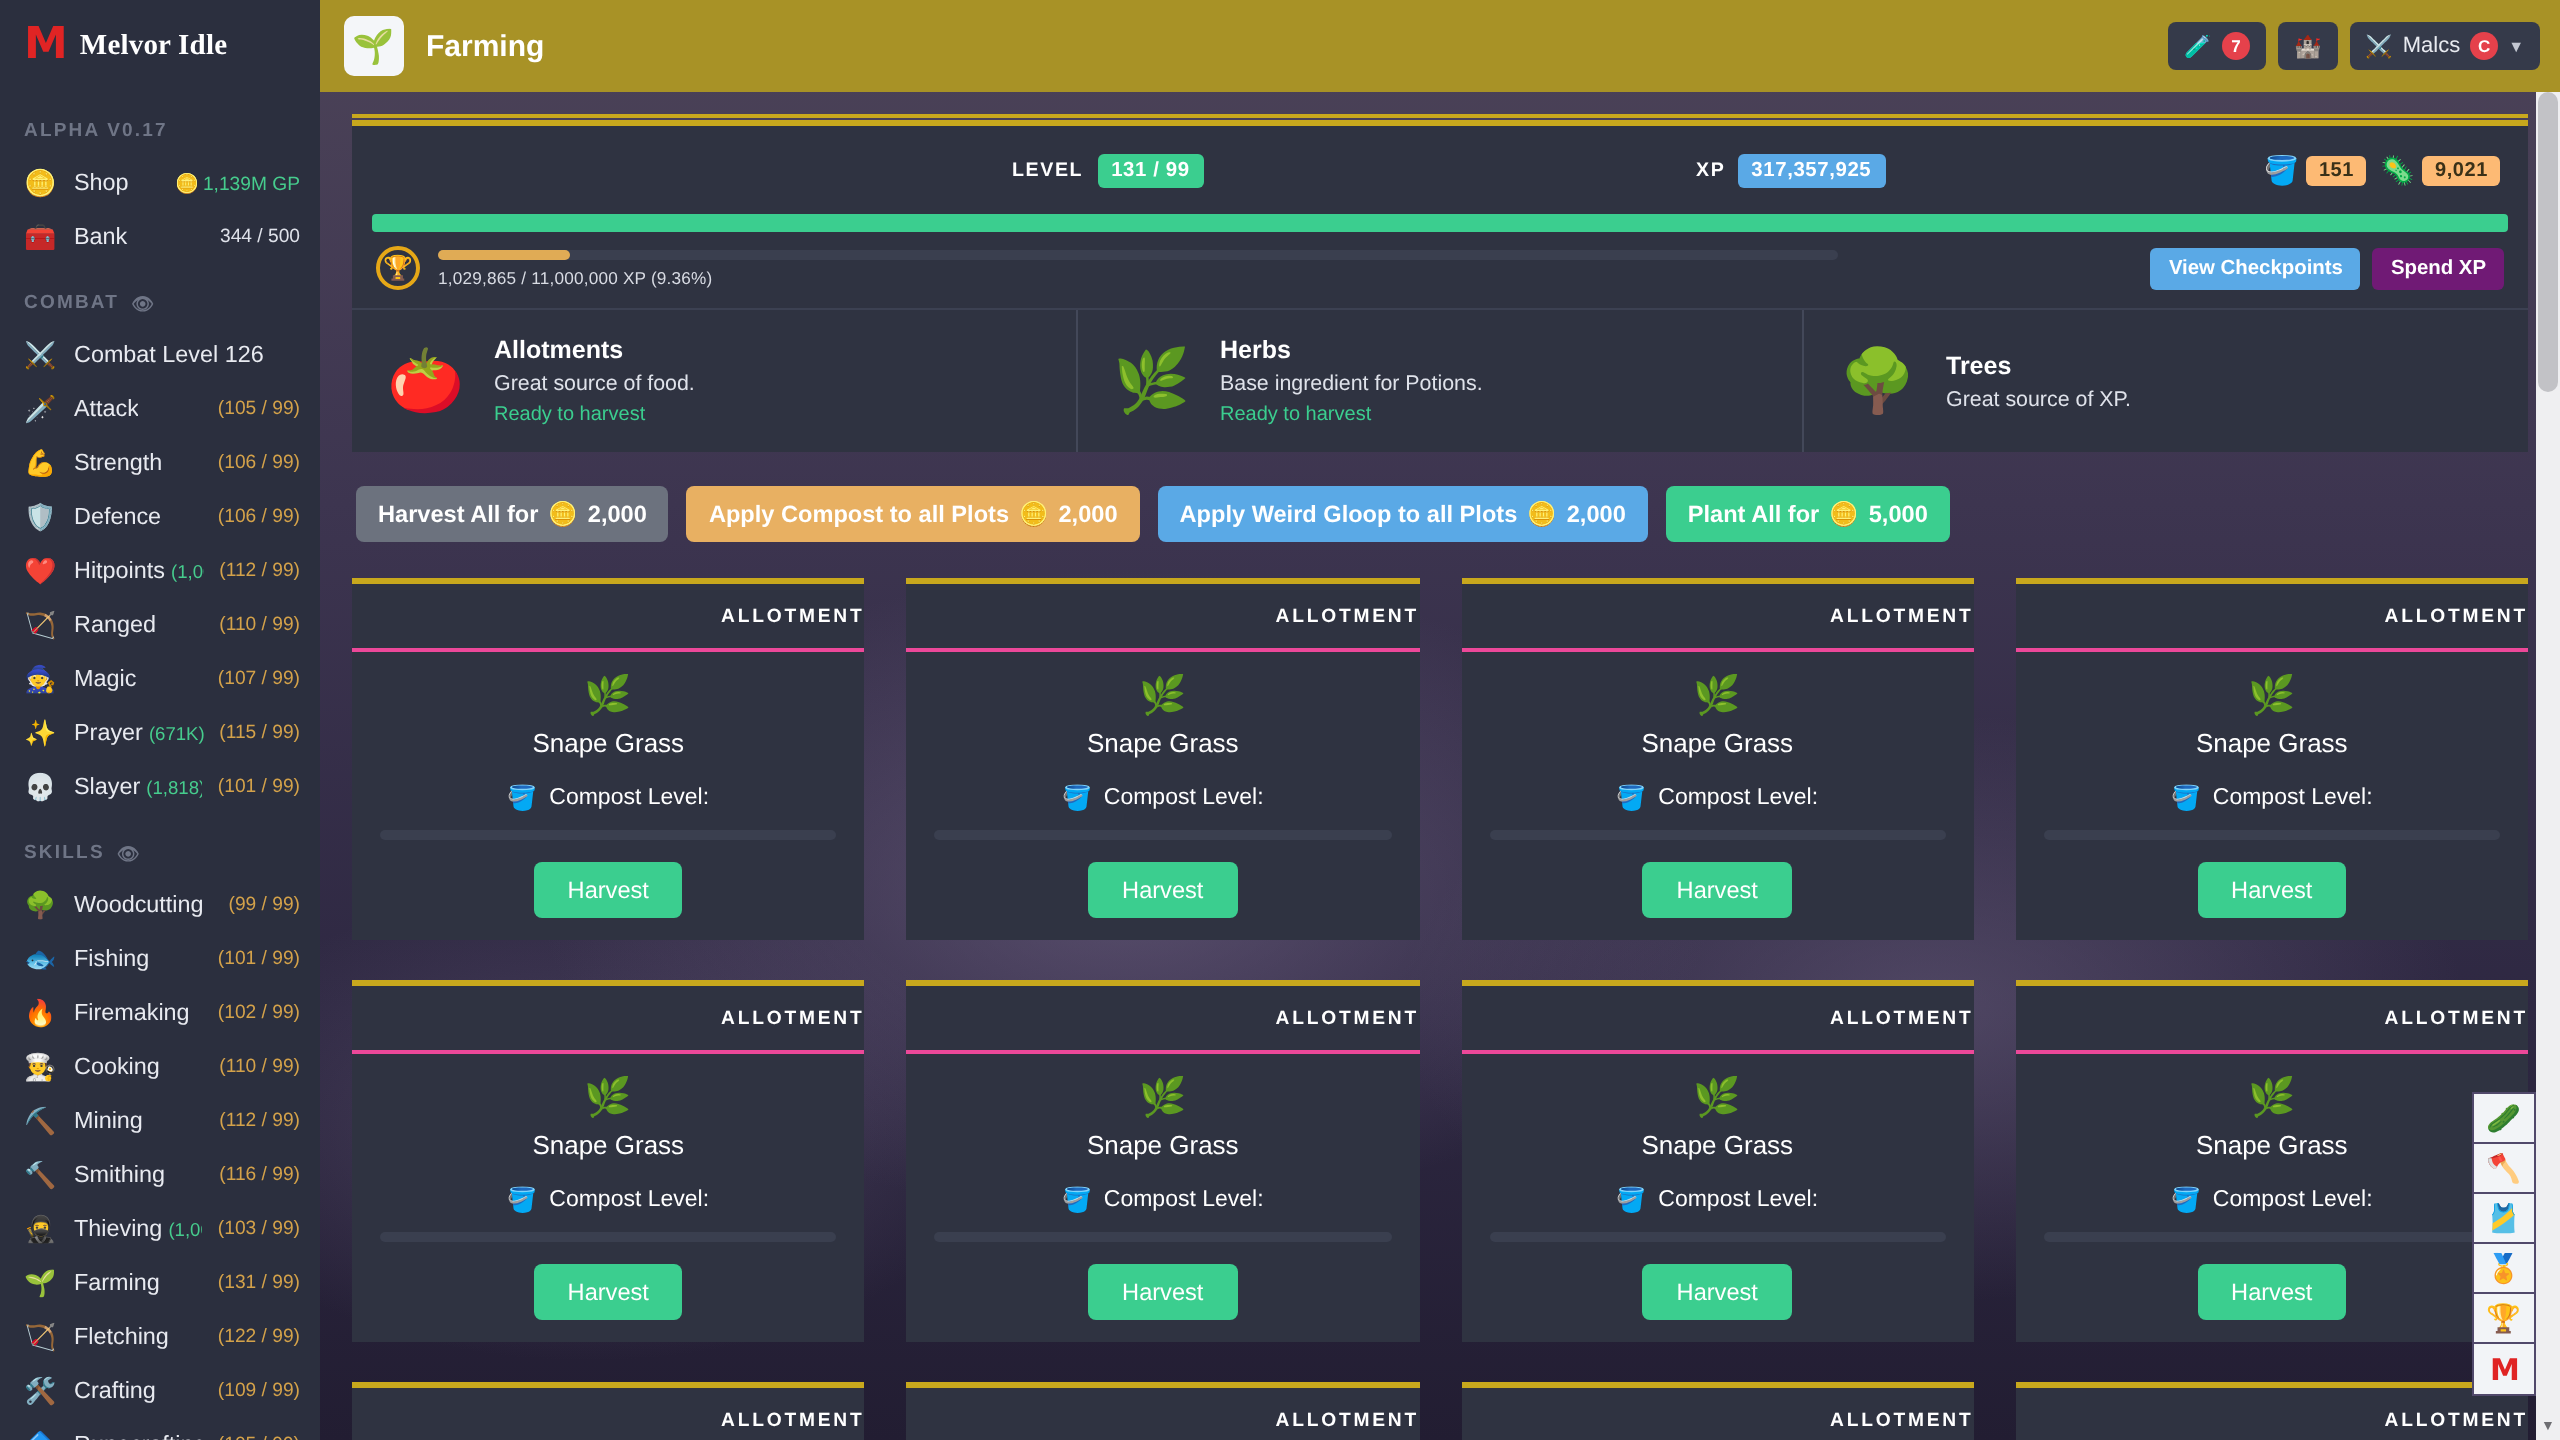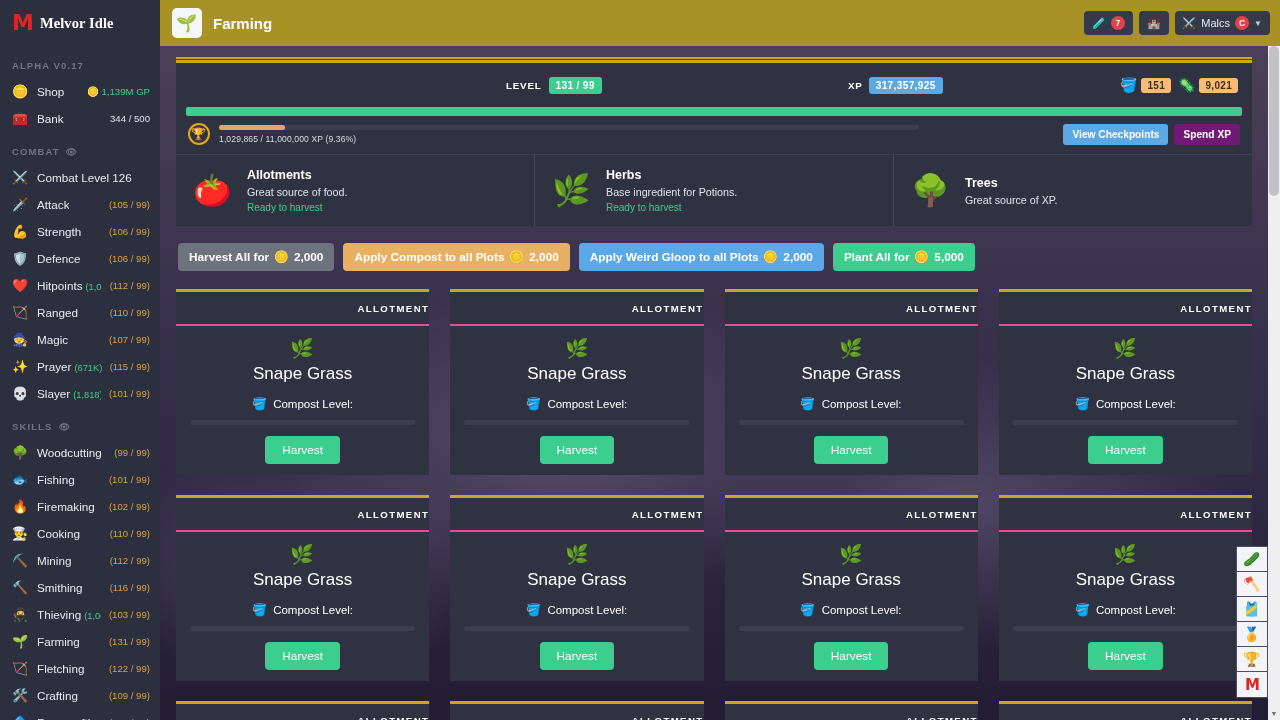--- a/index.html
+++ b/index.html
@@ -110,21 +110,21 @@
     border-radius: 9px; min-width: 14px; height: 14px;
     display: flex; align-items: center; justify-content: center;
     padding: 0 3px;
   }
   .pill.cyan { background: #e5414b; }
   .caret { font-size: 8px; color: #c3c7d2; }
 
   
   #content {
     position: absolute; top: 46px; left: 0; right: 12px; bottom: 0;
-    padding: 14px 16px 0 16px;
+    padding: 14px 4px 0 16px;
     overflow: hidden;
   }
 
   
   #scrollbar {
     position: absolute; top: 46px; right: 0; bottom: 0; width: 12px;
     background: #efeff1; z-index: 25;
   }
   #scrollbar .thumb {
     position: absolute; top: 0; left: 1px; width: 10px; height: 150px;
@@ -250,21 +250,21 @@
     padding-bottom: 11px;
   }
   .plot-head {
     color: #fff; font-size: 9.6px; font-weight: bold;
     letter-spacing: 1.4px; text-align: right;
     padding: 11px 0 10px 0;
     border-bottom: 2px solid #ec4899;
   }
   .plot-body { padding: 13px 14px 0 14px; text-align: center; }
   .crop-ico { font-size: 19px; line-height: 1; }
-  .crop-name { color: #fff; font-size: 17px; margin-top: 6px; }
+  .crop-name { color: #fff; font-size: 13px; margin-top: 6px; }
   .compost-row {
     display: flex; align-items: center; justify-content: center;
     gap: 6px; margin-top: 13px;
   }
   .compost-ico { font-size: 12px; }
   .compost-lbl { color: #fff; font-size: 11.5px; }
   .compost-track {
     height: 5px; background: #3a3f4f; border-radius: 3px;
     margin-top: 9px;
   }

